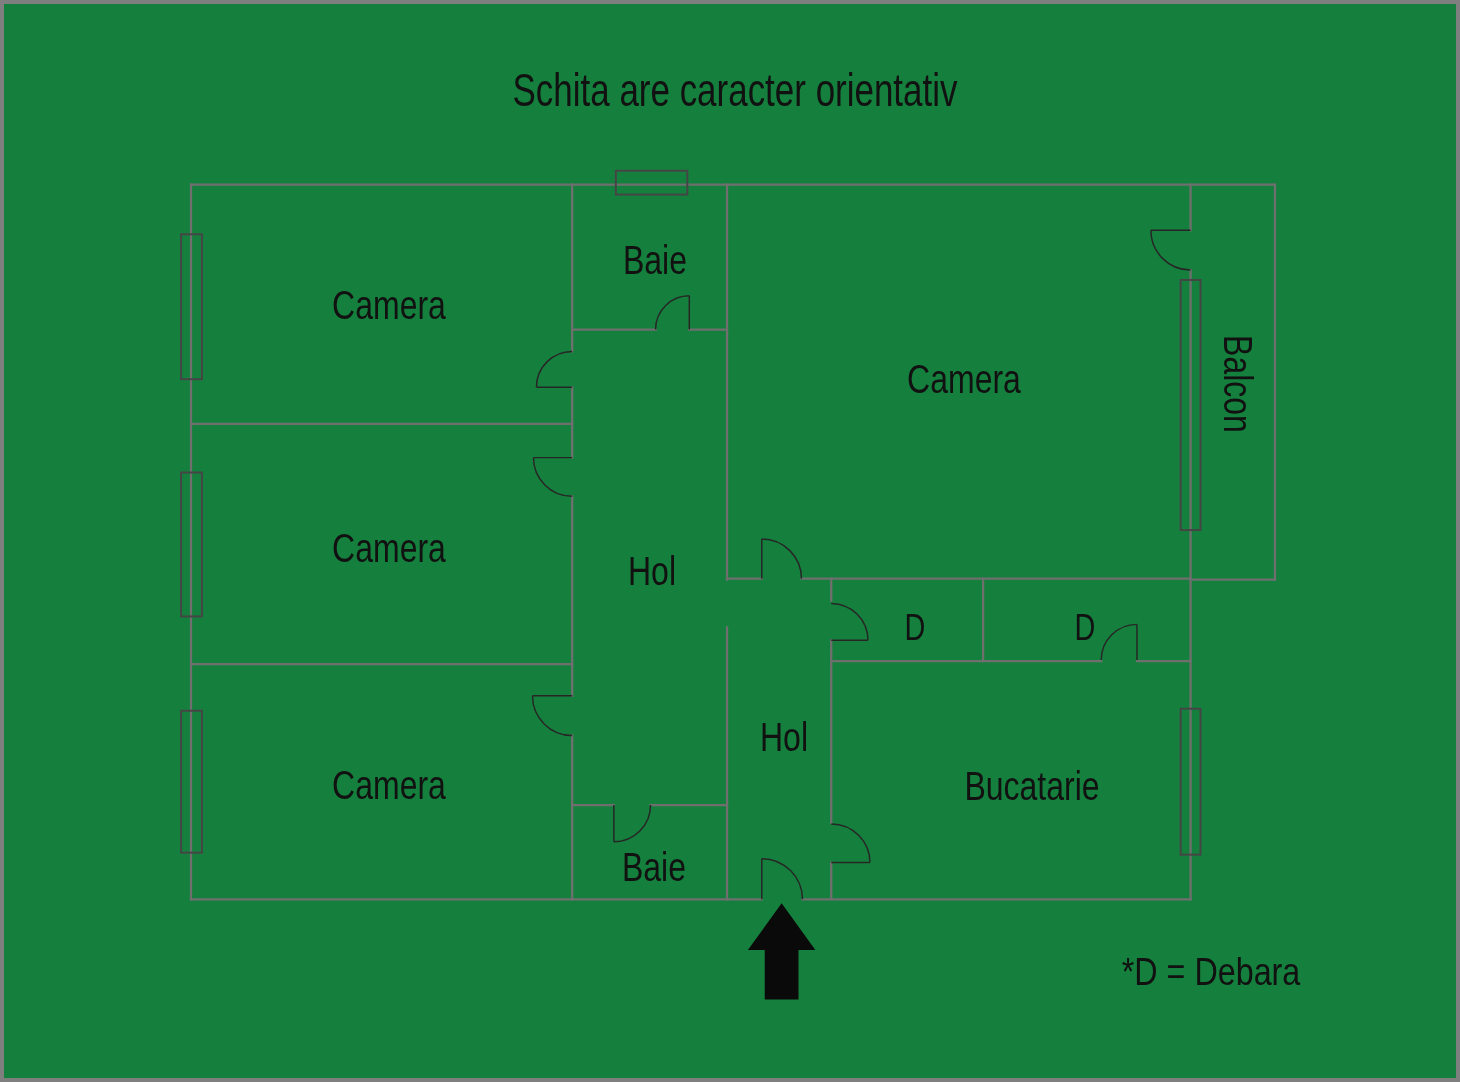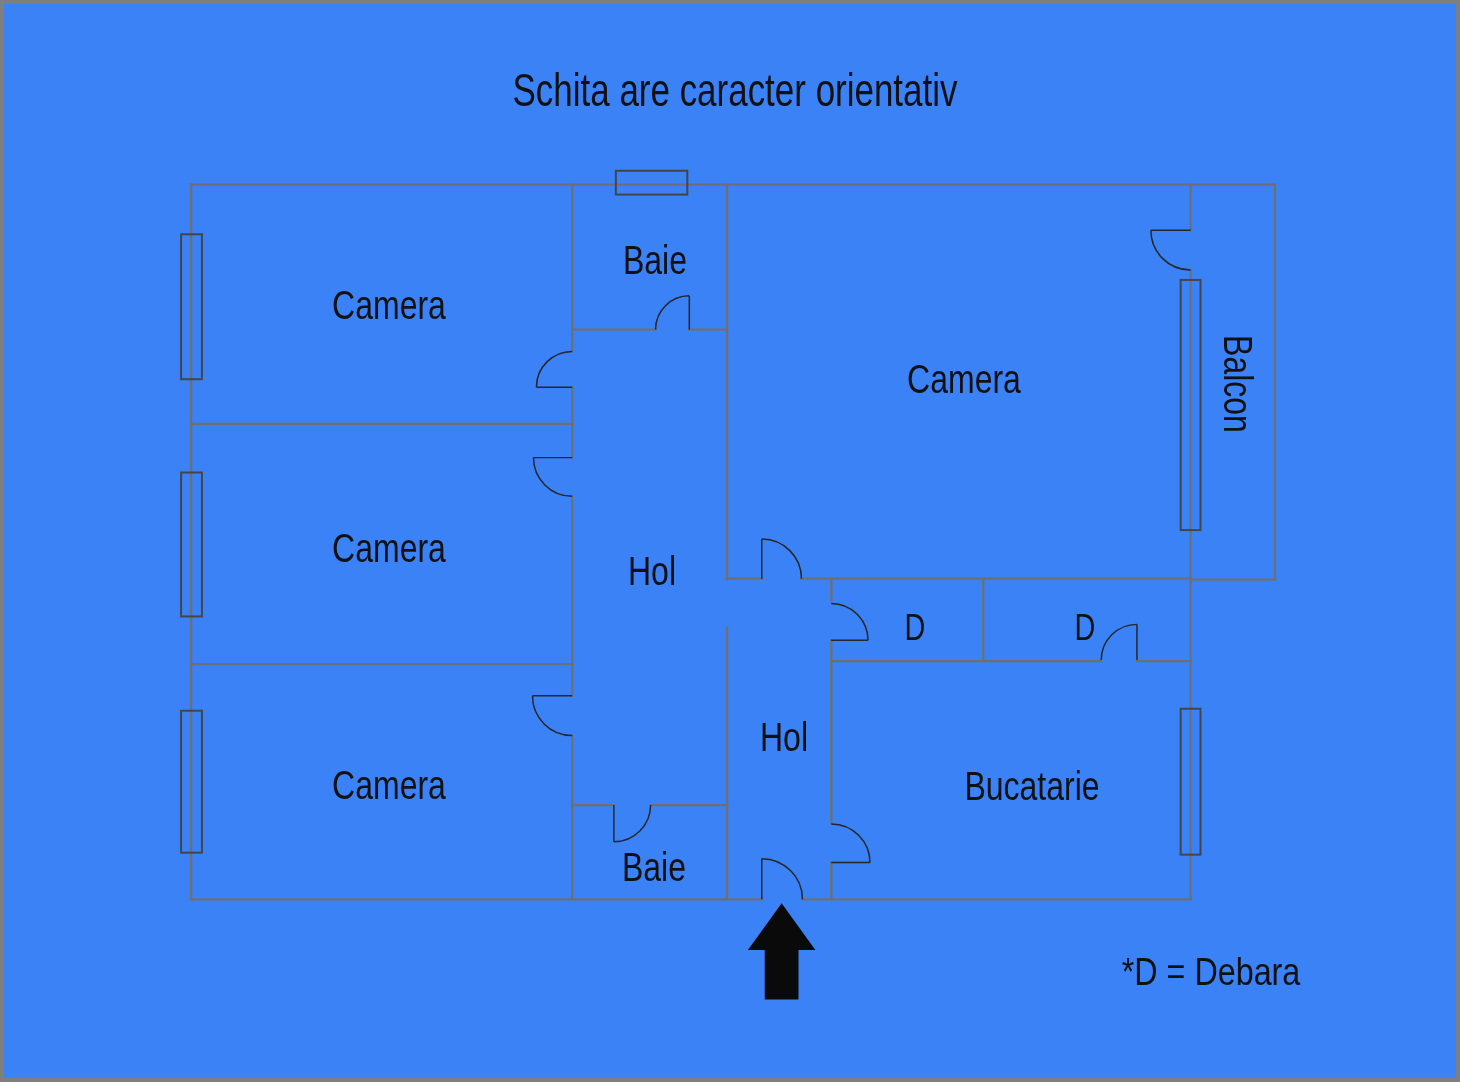--- a/index.html
+++ b/index.html
@@ -1,19 +1,19 @@
 <!DOCTYPE html>
 <html><head>
 <meta charset="utf-8">
 <style>
   html,body{margin:0;padding:0;background:#e8e8e8;}
   .page{
     position:relative;
     width:1460px;height:1082px;
-    background:#3b82f6;
+    background:#15803d;
     border:4px solid #7f7f7f;
     box-sizing:border-box;
     overflow:hidden;
     font-family:"Liberation Sans", sans-serif;
   }
   .plan-svg{position:absolute;left:0;top:0;width:100%;height:100%;}
   .lbl{
     position:absolute;
     white-space:nowrap;
     color:#111111;

